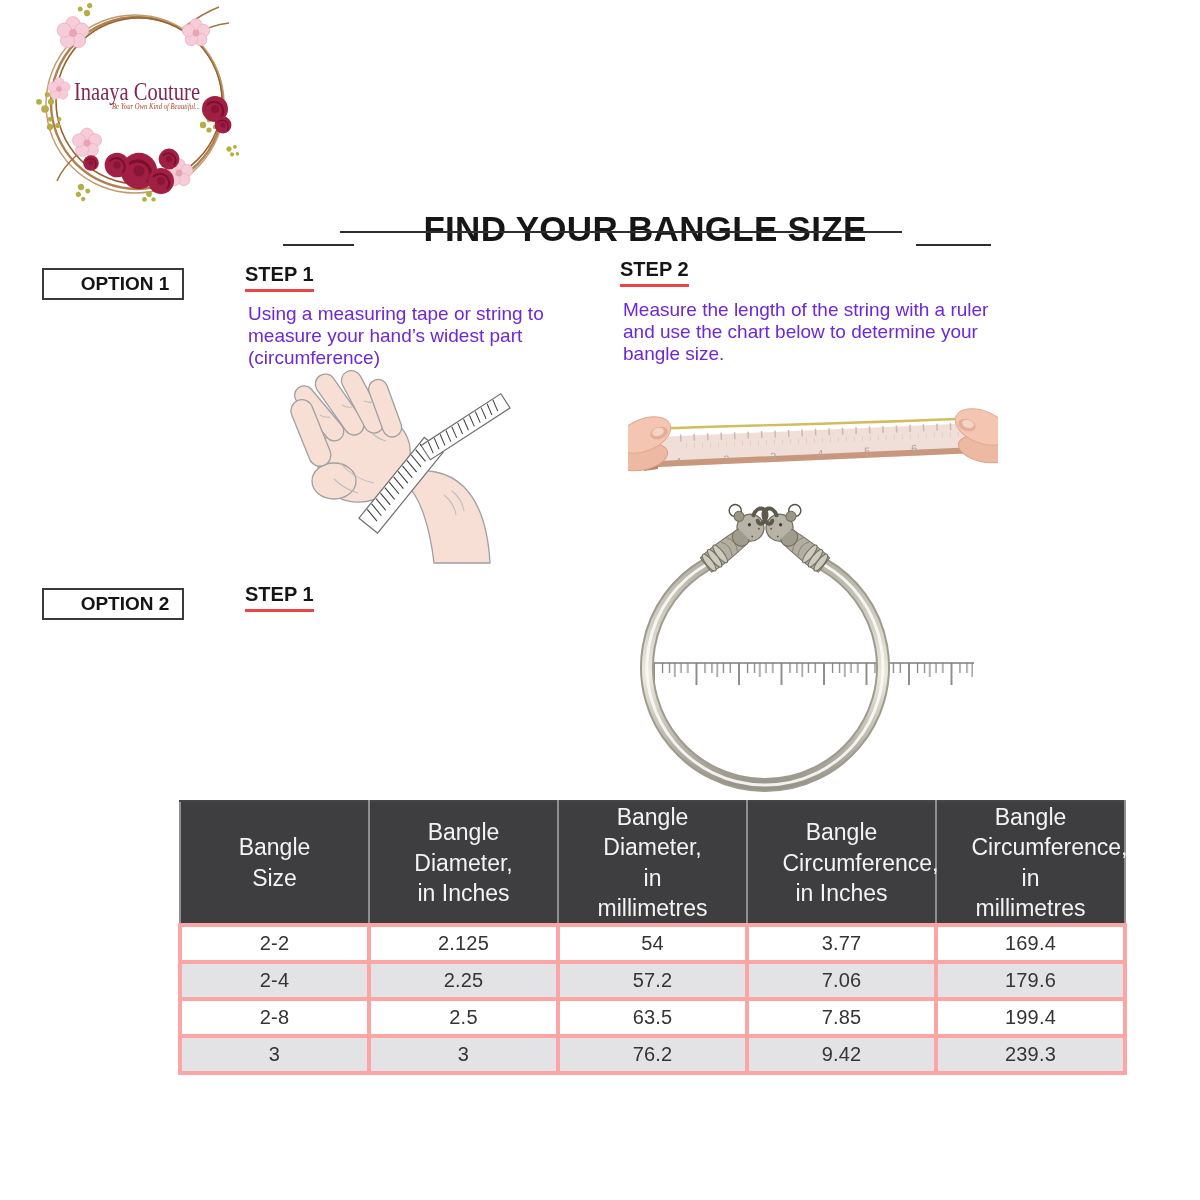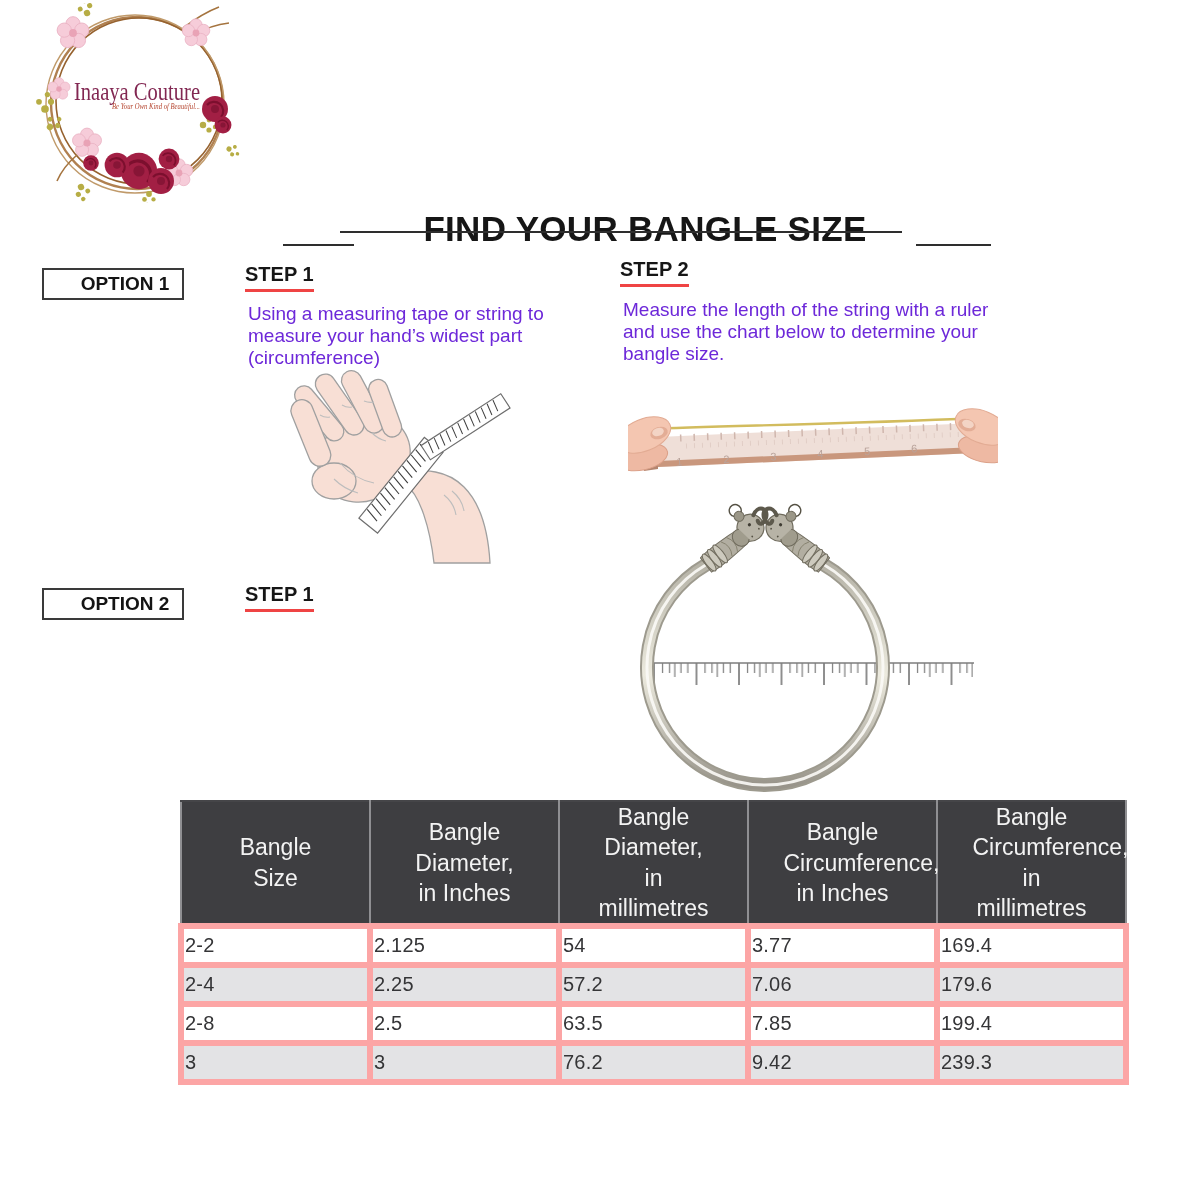--- a/index.html
+++ b/index.html
@@ -29,22 +29,22 @@
   .p2{left:620px;top:296px;width:402px;}
   .p3{left:245px;top:620px;width:372px;line-height:22.5px;}
 
   
   .chart-wrap{left:178px;top:800px;}
   table.size-chart{border-collapse:collapse;table-layout:fixed;width:876px;border:2px solid #454548;}
   .size-chart th{width:175px;height:104px;background:#3e3e41;color:#f3f3f3;font-weight:400;
     font-size:23px;line-height:1.32;vertical-align:middle;text-align:center;
     border:2px solid #8f8f92;border-top-color:#454548;border-bottom-color:#454548;padding:0 6px;}
   .size-chart th span{display:inline-block;max-width:118px;}
-  .size-chart td{height:31px;text-align:left;vertical-align:middle;font-size:20px;letter-spacing:.2px;
-    color:#353537;border:6px solid #fca5a5;background:#fff;}
+  .size-chart td{height:31px;text-align:center;vertical-align:middle;font-size:20px;letter-spacing:.2px;
+    color:#353537;border:4px solid #fca5a5;background:#fff;}
   .size-chart tbody tr:nth-child(even) td{background:#e3e3e5;}
 
   .logo-name{font-family:"Liberation Serif",serif;font-size:25px;fill:#822752;}
   .logo-tagline{font-family:"Liberation Serif",serif;font-size:7.5px;font-style:italic;fill:#b5452f;}
   .rnum{font-size:11px;fill:#b9a39b;font-family:"Liberation Sans",sans-serif;}
 </style>
 </head>
 <body>
 
 <div class="page">

